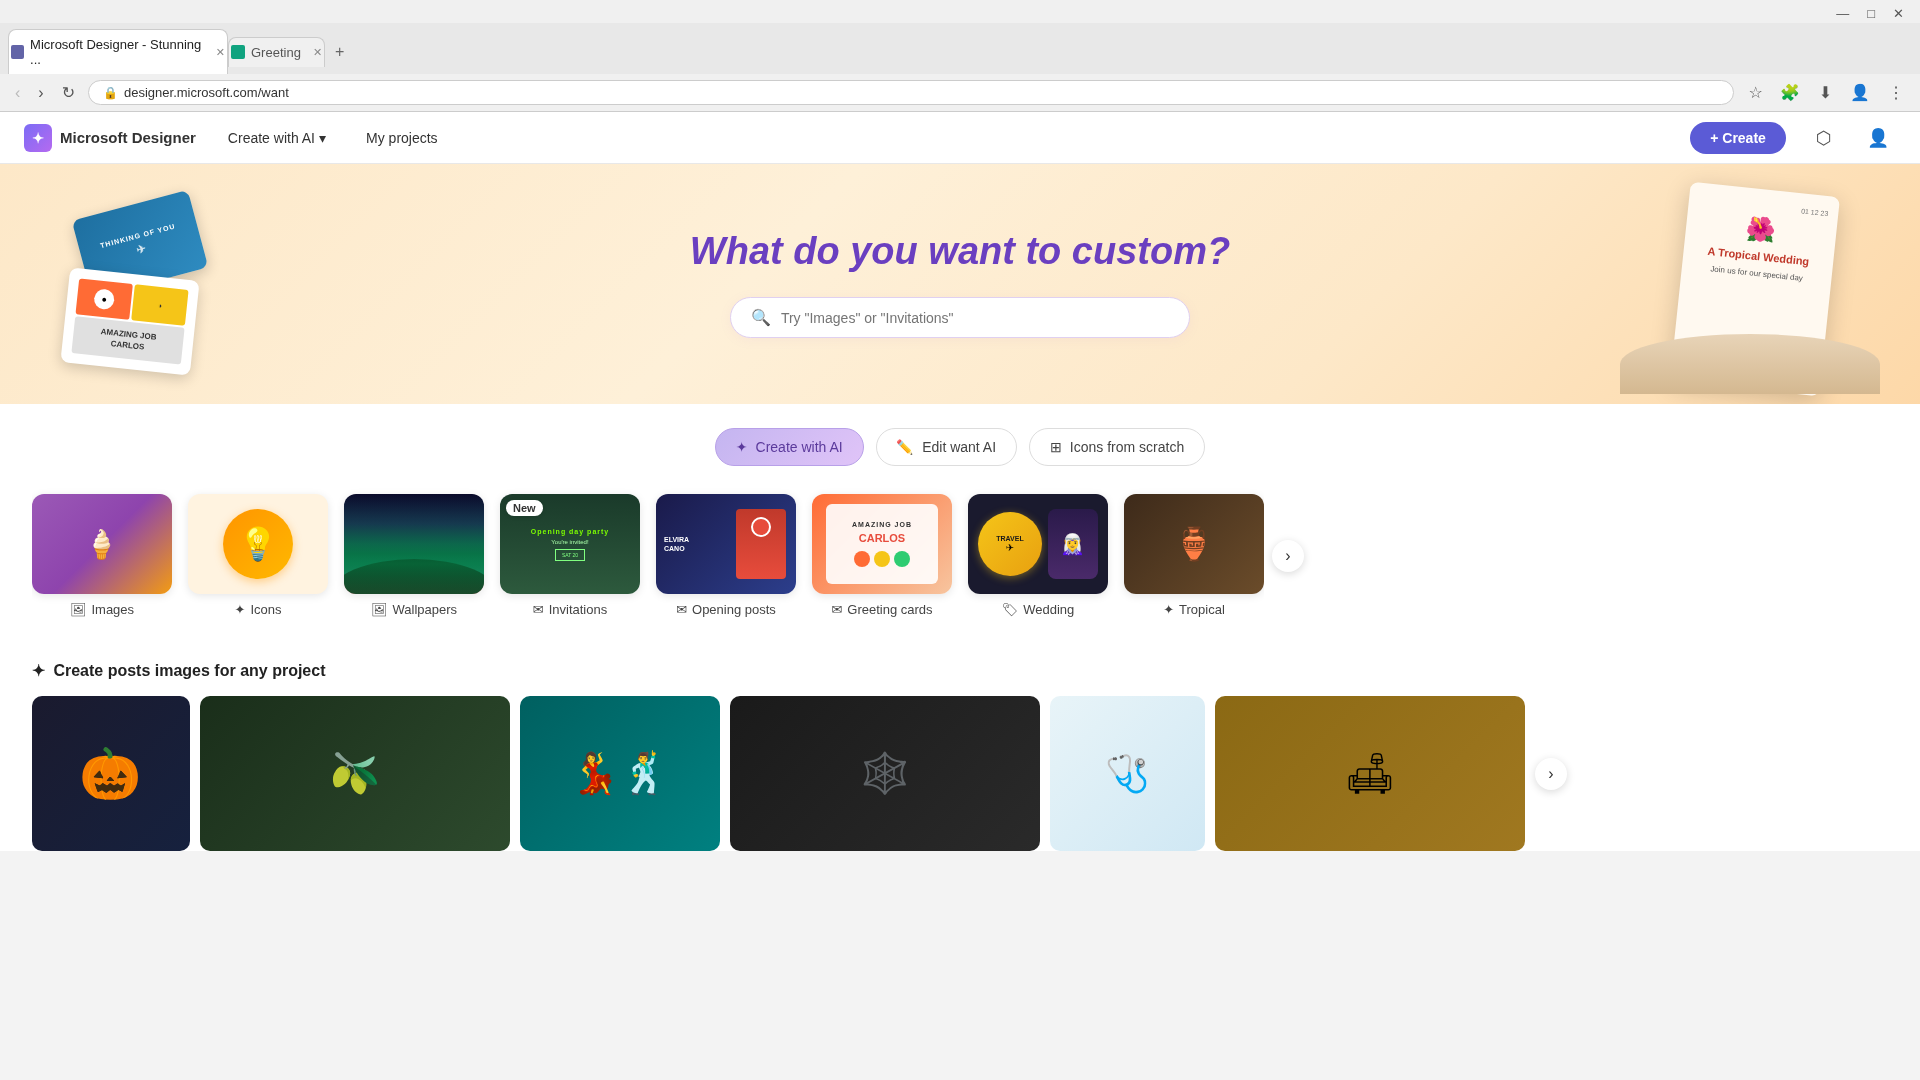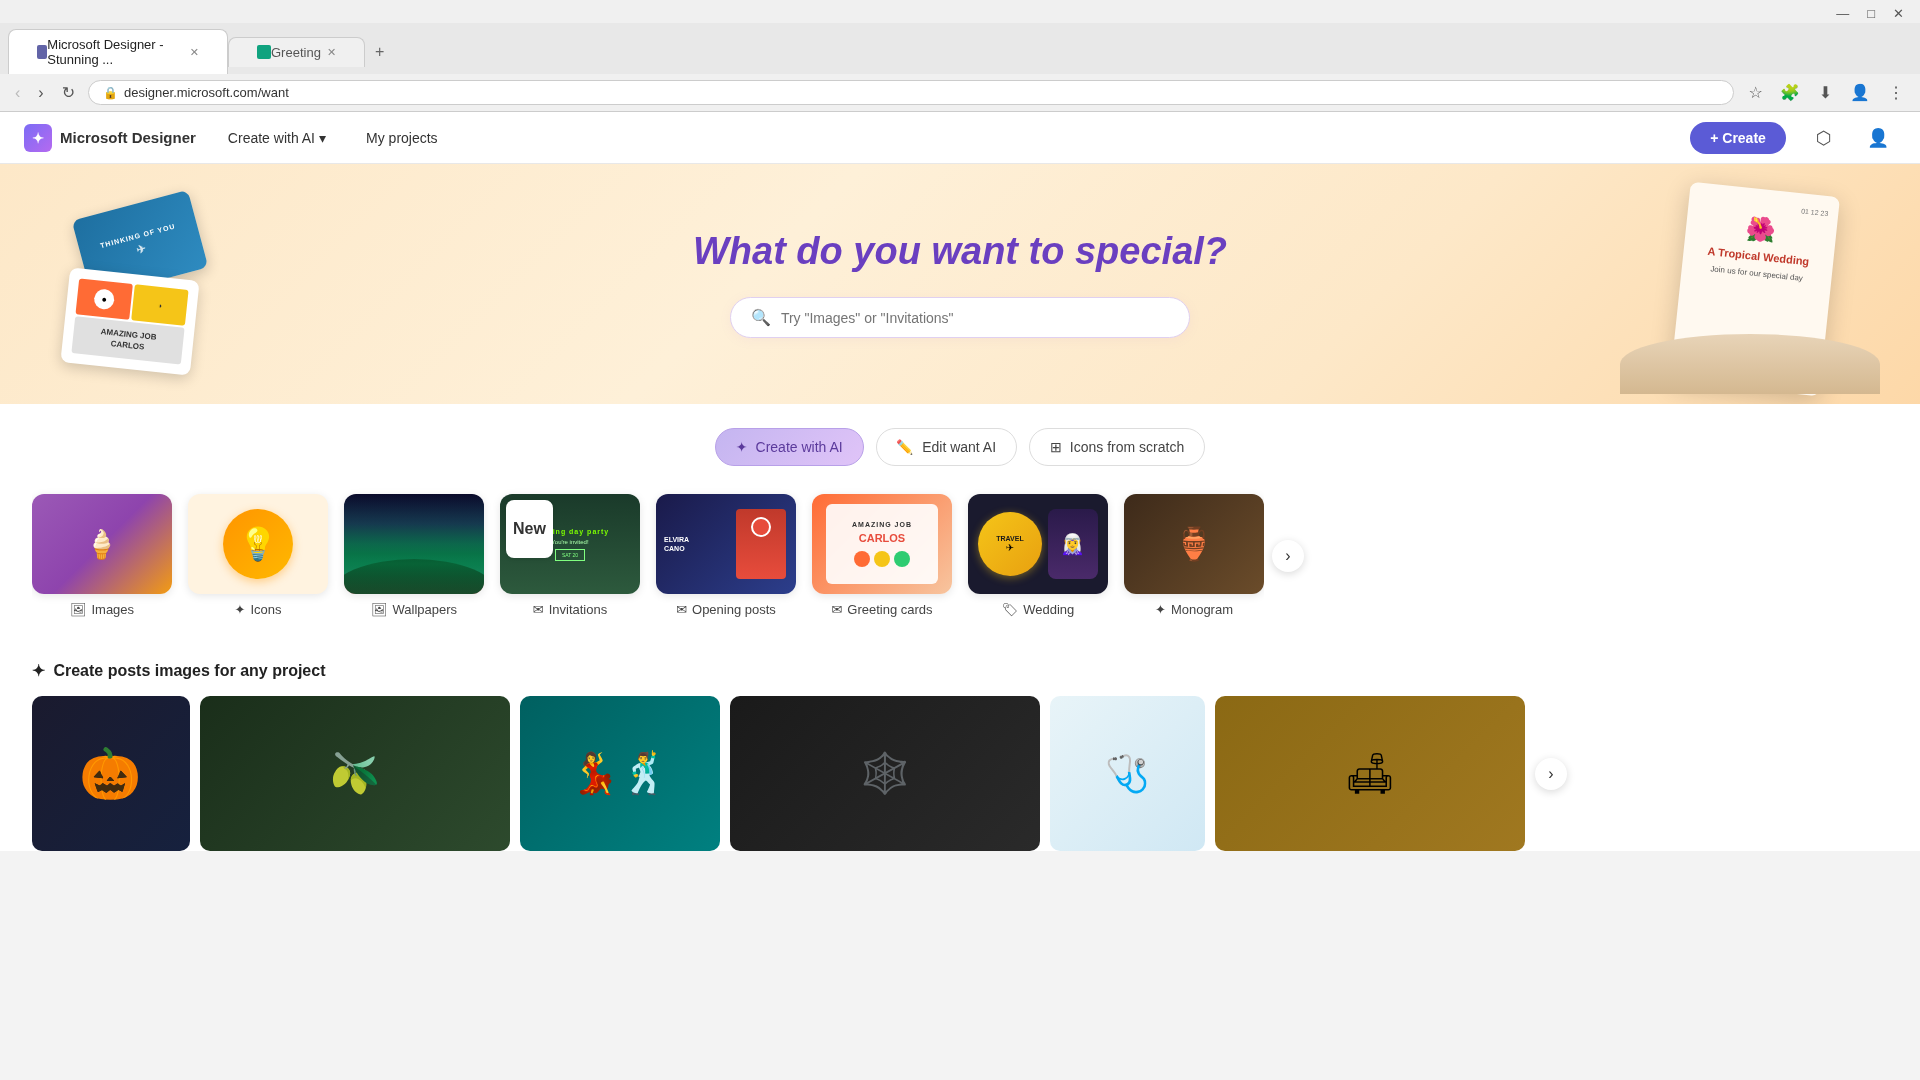--- a/index.html
+++ b/index.html
@@ -13,22 +13,22 @@
     .tab-bar {
       display: flex;
       align-items: center;
       padding: 6px 8px 0;
       gap: 0;
       background: #e8e8e8;
     }
     .tab {
       display: flex;
       align-items: center;
-      gap: 0;
-      padding: 7px 28px;
+      gap: 6px;
+      padding: 7px 2px;
       border-radius: 8px 8px 0 0;
       font-size: 13px;
       cursor: pointer;
       max-width: 220px;
       border: 1px solid #ccc;
       border-bottom: none;
       background: #f0f0f0;
       color: #555;
     }
     .tab.active {
@@ -298,24 +298,24 @@
       display: flex;
       align-items: center;
       gap: 5px;
     }
     .category-badge-new {
       position: absolute;
       top: 6px;
       left: 6px;
       background: #fff;
       border-radius: 8px;
-      font-size: 16px;
+      font-size: 11px;
       color: #333;
       font-weight: 600;
-      padding: 20px 7px;
+      padding: 2px 7px;
       box-shadow: 0 1px 4px rgba(0,0,0,0.12);
     }
     .scroll-arrow {
       display: flex;
       align-items: center;
       justify-content: center;
       width: 32px;
       height: 32px;
       border-radius: 50%;
       background: #fff;
@@ -581,21 +581,21 @@
         </div>
         <div style="background:#f5c518;border-radius:3px;display:flex;align-items:center;justify-content:center;font-size:7px;font-weight:800;color:#333;">◑</div>
         <div style="background:#e0e0e0;border-radius:3px;grid-column:span 2;display:flex;align-items:center;justify-content:center;">
           <div style="font-size:8px;font-weight:800;color:#333;text-align:center;line-height:1.3;">AMAZING JOB<br>CARLOS</div>
         </div>
       </div>
     </div>
   </div>
 
   <div class="hero-content">
-    <h1 class="hero-title">What do you want to special?</h1>
+    <h1 class="hero-title">What do you want to custom?</h1>
     <div class="hero-search">
       <span class="hero-search-icon">🔍</span>
       <input type="text" placeholder="Try &quot;Images&quot; or &quot;Invitations&quot;" style="">
     </div>
   </div>
 
   <div class="hero-deco-right">
     <div class="right-hero-card">
       <div class="tropical-date">01 12 23</div>
       <div class="tropical-flower">🌺</div>
@@ -724,21 +724,21 @@
           <span>Wedding</span>
         </div>
       </div>
 
       <div class="category-item">
         <div class="category-thumb thumb-monogram">
           <div style="font-size:32px;color:#c8a87a;">🏺</div>
         </div>
         <div class="category-label">
           <span>✦</span>
-          <span>Monogram</span>
+          <span>Tropical</span>
         </div>
       </div>
     </div>
 
     <div class="scroll-arrow">›</div>
   </div>
 </div>
 
 <div class="custom-images-section">
   <div class="section-title">

